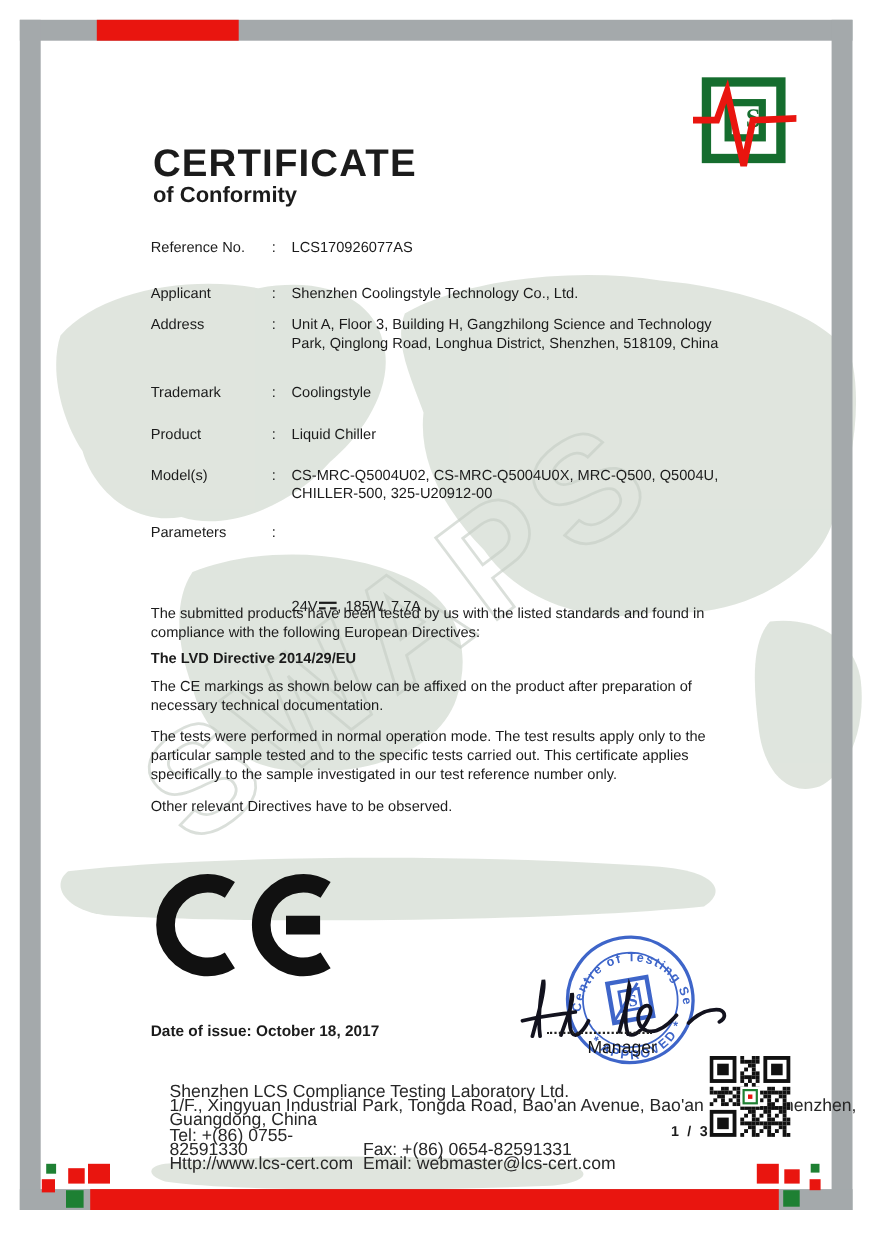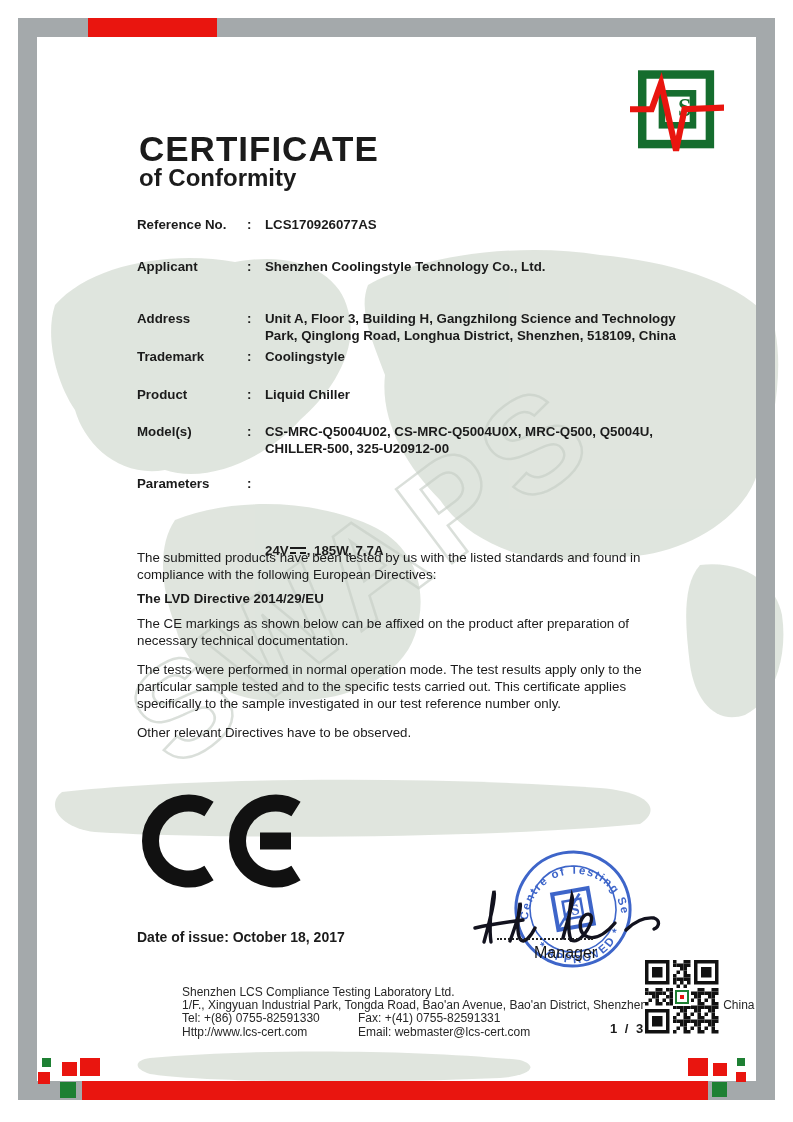--- a/index.html
+++ b/index.html
@@ -11,24 +11,24 @@
   
   #map-layer,#wm-layer{position:absolute;left:0;top:0;width:793px;height:1122px;pointer-events:none;}
   .content{position:absolute;left:0;top:0;width:793px;height:1122px;}
 
   
   .bar{position:absolute;background:#a4a9ab;}
   .sq{position:absolute;}
 
   
   .title{font-size:35px;font-weight:bold;letter-spacing:1px;line-height:36px;}
-  .subtitle{font-size:24px;font-weight:bold;line-height:22px;}
-
-  
-  .frow{position:absolute;left:137px;display:flex;font-size:13.3px;font-weight:bold;line-height:17px;width:580px;}
+  .subtitle{font-size:20px;font-weight:bold;line-height:22px;}
+
+  
+  .frow{position:absolute;left:137px;display:flex;font-size:13.3px;font-weight:normal;line-height:17px;width:580px;}
   .flabel{width:110px;flex:0 0 110px;}
   .fcolon{width:18px;flex:0 0 18px;}
   .fvalue{max-width:445px;}
 
   
   .dc{display:inline-block;position:relative;width:16px;height:11px;vertical-align:-1px;margin:0 1px;}
   .dc::before{content:"";position:absolute;left:0;right:0;top:2px;border-top:2.6px solid #1b1b1b;}
   .dc::after{content:"";position:absolute;left:0;right:0;top:7px;border-top:2.6px dashed #1b1b1b;}
 
   
@@ -38,21 +38,21 @@
   .b-standards{display:flex;justify-content:space-between;font-weight:bold;margin:0 0 2px 0;}
   .b-para{margin:0 0 12px 0;}
 
   .date-line{font-size:14px;font-weight:bold;}
 
   
   .dotline{position:absolute;width:96px;border-bottom:2px dotted #222;}
   .manager{position:absolute;font-size:16px;color:#151515;}
 
   
-  .footer{position:absolute;left:154px;top:986px;font-size:12px;line-height:13.2px;color:#272727;margin-left:28px;}
+  .footer{position:absolute;left:154px;top:986px;font-size:16px;line-height:13.2px;color:#272727;}
   .fcols{display:flex;align-items:flex-end;}
   .fcols .c1{width:176px;}
   .pagenum{position:absolute;left:610px;top:1021px;font-size:13px;font-weight:bold;letter-spacing:2px;}
 </style>
 </head>
 <body>
 
 <div class="page">
 
   <svg id="map-layer" viewBox="0 0 793 1122">
@@ -106,21 +106,21 @@
     <div class="frow" style="top:216px;">
       <span class="flabel">Reference No.</span>
       <span class="fcolon">:</span>
       <span class="fvalue pre">LCS170926077AS</span>
     </div>
     <div class="frow" style="top:258px;">
       <span class="flabel">Applicant</span>
       <span class="fcolon">:</span>
       <span class="fvalue pre">Shenzhen Coolingstyle Technology Co., Ltd.</span>
     </div>
-    <div class="frow" style="top:310px;">
+    <div class="frow" style="top:286px;">
       <span class="flabel">Address</span>
       <span class="fcolon">:</span>
       <span class="fvalue pre">Unit A, Floor 3, Building H, Gangzhilong Science and Technology
 Park, Qinglong Road, Longhua District, Shenzhen, 518109, China</span>
     </div>
     <div class="frow" style="top:348px;">
       <span class="flabel">Trademark</span>
       <span class="fcolon">:</span>
       <span class="fvalue pre">Coolingstyle</span>
     </div>
@@ -199,21 +199,21 @@
       </g>
     </svg>
     <div class="dotline" style="left:497px;top:938px;"></div>
     <div class="manager" style="left:534px;top:944px;">Manager</div>
 
     <div class="footer">
       <div>Shenzhen LCS Compliance Testing Laboratory Ltd.</div>
       <div>1/F., Xingyuan Industrial Park, Tongda Road, Bao'an Avenue, Bao'an District, Shenzhen, Guangdong, China</div>
       <div class="fcols">
         <span class="c1">Tel: +(86) 0755-82591330</span>
-        <span>Fax: +(41) 0755-82591331</span>
+        <span>Fax: +(86) 0654-82591331</span>
       </div>
       <div class="fcols">
         <span class="c1">Http://www.lcs-cert.com</span>
         <span>Email: webmaster@lcs-cert.com</span>
       </div>
     </div>
     <div class="pagenum">1 / 3</div>
 
     <svg class="abs" style="left:645px;top:960px;" width="74" height="74" viewBox="0 0 74 74">
       <rect x="0" y="0" width="74" height="74" fill="#fff"></rect>

